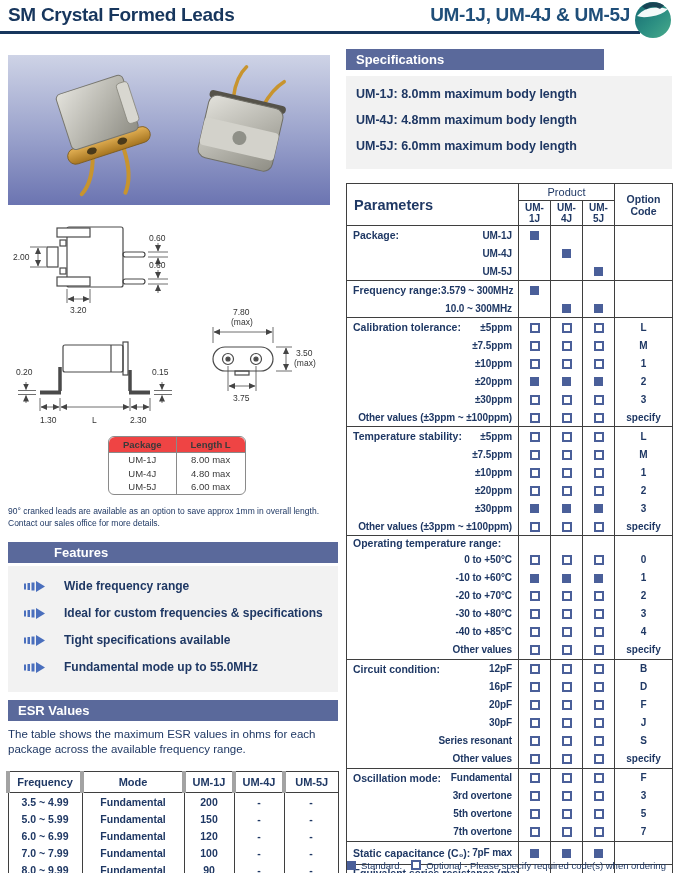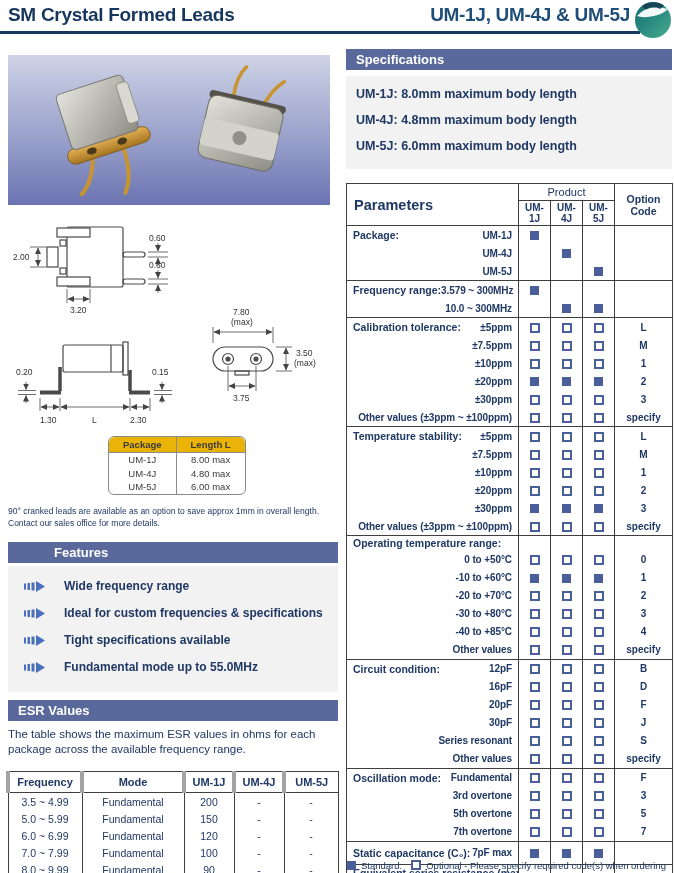--- a/index.html
+++ b/index.html
@@ -10,55 +10,55 @@
   .hdr-title{position:absolute;left:8px;top:4px;font-size:19px;font-weight:bold;color:#17365d;letter-spacing:-0.3px;}
   .hdr-codes{position:absolute;right:44px;top:4px;font-size:19px;font-weight:bold;color:#1f4e79;letter-spacing:-0.3px;}
   .hdr-rule{position:absolute;left:0;top:31px;width:640px;height:3px;background:#17365d;}
   .logo{position:absolute;right:2px;top:1px;width:38px;height:38px;}
 
   
   .bar{position:absolute;background:#5a699b;color:#fff;font-weight:bold;font-size:13px;
        line-height:21px;padding-left:10px;box-sizing:border-box;}
   #features-bar{left:8px;top:542px;width:330px;height:21px;padding-left:46px;}
   #esr-bar{left:8px;top:700px;width:330px;height:21px;}
-  #spec-bar{left:346px;top:49px;width:326px;height:21px;}
+  #spec-bar{left:346px;top:49px;width:258px;height:21px;}
   .panel{position:absolute;background:#f2f2f2;}
   #spec-panel{left:346px;top:76px;width:326px;height:93px;padding:11px 0 0 10px;box-sizing:border-box;}
   #spec-panel p{margin:0 0 12px 0;font-size:12.5px;font-weight:bold;color:#1f3864;}
   #features-panel{left:8px;top:566px;width:330px;height:126px;}
   .feat{display:flex;align-items:center;gap:16px;margin:15px 0 0 16px;height:12px;}
   .feat:first-child{margin-top:14px;}
   .feat-label{font-size:12px;font-weight:bold;color:#1f3864;}
 
   
   #photo{position:absolute;left:8px;top:55px;width:322px;height:150px;}
 
   
   #drawings{position:absolute;left:0;top:215px;width:340px;height:218px;}
   #drawings text{font-family:"Liberation Sans",sans-serif;font-size:8.5px;fill:#333;}
 
   
   #pkg-table{position:absolute;left:108px;top:436px;border:1px solid #8a8a8a;border-radius:6px;
              border-collapse:separate;border-spacing:0;background:#fff;}
   #pkg-table th{font-size:9.5px;color:#3a3a3a;font-weight:bold;height:15px;padding:0 14px;
-                border-bottom:1px solid #8a8a8a;background:#eab308;}
+                border-bottom:1px solid #8a8a8a;background:#ef4444;}
   #pkg-table th:first-child{border-top-left-radius:6px;}
   #pkg-table th:last-child{border-top-right-radius:6px;border-left:1px solid #8a8a8a;}
   #pkg-table td{font-size:9.5px;color:#3a3a3a;height:13.5px;text-align:center;padding:0 6px;}
   #pkg-table td.sep{border-left:1px solid #8a8a8a;}
 
   .note{position:absolute;left:8px;top:505px;width:340px;font-size:8.5px;color:#1f3864;line-height:12px;white-space:nowrap;}
 
   
   #esr-desc{position:absolute;left:8px;top:727px;width:334px;font-size:11.5px;color:#1f3864;line-height:15px;}
   #esr-table{position:absolute;left:6px;top:771px;width:330px;border:1.5px solid #3f3f3f;
              border-collapse:collapse;table-layout:fixed;background:#fff;}
   #esr-table th{height:18px;font-size:11px;font-weight:bold;color:#1f3864;
                 border-bottom:1.5px solid #3f3f3f;border-left:4px solid #a3a3a3;}
-  #esr-table td{height:15px;font-size:10.5px;font-weight:normal;color:#1f3864;text-align:center;
+  #esr-table td{height:15px;font-size:10.5px;font-weight:bold;color:#1f3864;text-align:center;
                 border-left:1px solid #3f3f3f;}
 
   
   #params-table{position:absolute;left:346px;top:183px;width:326px;border:1.5px solid #3f3f3f;
                 border-collapse:collapse;table-layout:fixed;background:#fff;}
   #params-table th{border:1px solid #3f3f3f;color:#1f3864;}
   .params-title{font-size:14.5px;font-weight:bold;text-align:left;padding-left:7px;}
   .product-head{font-size:11px;font-weight:normal;height:14px;}
   .prod-col{font-size:10px;font-weight:bold;height:15px;}
   .option-head{font-size:10.5px;font-weight:bold;}

